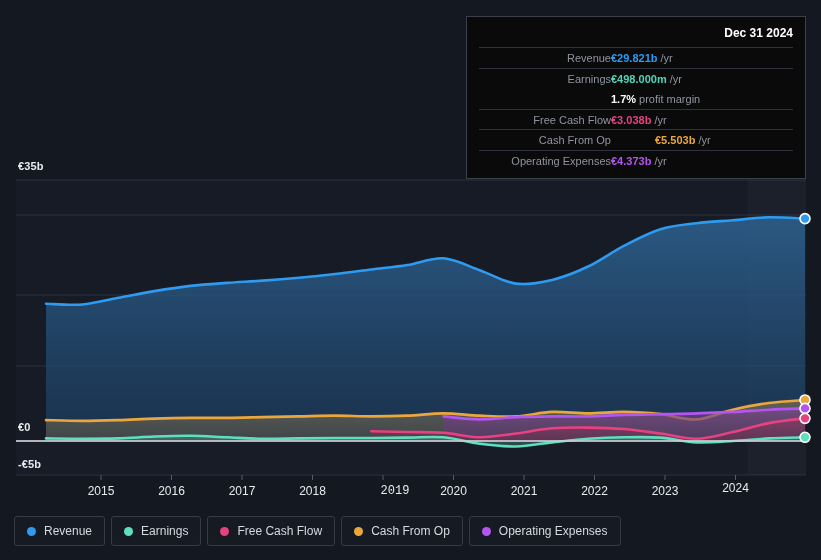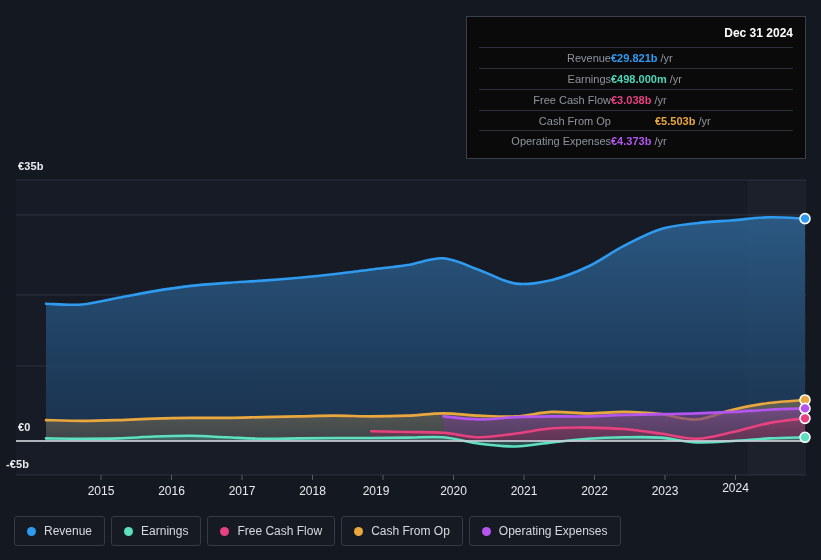--- a/index.html
+++ b/index.html
@@ -162,28 +162,28 @@
         <line x1="383" y1="475" x2="383" y2="480" stroke="#555b68" stroke-width="1"></line>
         <line x1="453.5" y1="475" x2="453.5" y2="480" stroke="#555b68" stroke-width="1"></line>
         <line x1="524" y1="475" x2="524" y2="480" stroke="#555b68" stroke-width="1"></line>
         <line x1="594.5" y1="475" x2="594.5" y2="480" stroke="#555b68" stroke-width="1"></line>
         <line x1="665" y1="475" x2="665" y2="480" stroke="#555b68" stroke-width="1"></line>
         <line x1="735.5" y1="475" x2="735.5" y2="480" stroke="#555b68" stroke-width="1"></line>
       </svg>
     <div id="y-axis">
         <div class="y-label" style="left: 18px; top: 160px;">€35b</div>
         <div class="y-label" style="left: 18px; top: 421px;">€0</div>
-        <div class="y-label" style="left: 6px; top: 458px;">-€5b</div>
+        <div class="y-label" style="left: 18px; top: 458px;">-€5b</div>
       </div>
     <div id="x-axis">
         <div class="x-label" style="left: 101px; top: 484px;">2015</div>
         <div class="x-label" style="left: 171.5px; top: 484px;">2016</div>
         <div class="x-label" style="left: 242px; top: 484px;">2017</div>
         <div class="x-label" style="left: 312.5px; top: 484px;">2018</div>
-        <div class="x-label" style="left: 376px; top: 484px;">2019</div>
+        <div class="x-label" style="left: 395px; top: 484px; font-family: Liberation Mono, monospace;">2019</div>
         <div class="x-label" style="left: 453.5px; top: 484px; text-align: center;">2020</div>
         <div class="x-label" style="left: 524px; top: 484px;">2021</div>
         <div class="x-label" style="left: 594.5px; top: 484px;">2022</div>
         <div class="x-label" style="left: 665px; top: 484px;">2023</div>
         <div class="x-label" style="left: 735.5px; top: 481px;">2024</div>
       </div>
   </div>
 
   <div id="tooltip">
     <div class="tt-title">Dec 31 2024</div>
@@ -191,20 +191,25 @@
         <div class="tt-row">
           <span class="tt-key">Revenue</span>
           <span class="tt-val" style="color: rgb(46, 155, 240);">€29.821b</span>
           <span class="tt-unit">/yr</span>
         </div>
         <div class="tt-row">
           <span class="tt-key">Earnings</span>
           <span class="tt-val" style="color: rgb(79, 214, 184);">€498.000m</span>
           <span class="tt-unit">/yr</span>
         </div>
+        <div class="tt-row no-rule">
+          <span class="tt-key"></span>
+          <span class="tt-val" style="color: rgb(255, 255, 255);">1.7%</span>
+          <span class="tt-unit">profit margin</span>
+        </div>
         <div class="tt-row">
           <span class="tt-key">Free Cash Flow</span>
           <span class="tt-val" style="color: rgb(232, 65, 127);">€3.038b</span>
           <span class="tt-unit">/yr</span>
         </div>
         <div class="tt-row">
           <span class="tt-key">Cash From Op</span>
           <span class="tt-val" style="color: rgb(233, 167, 62); margin-left: 44px;">€5.503b</span>
           <span class="tt-unit">/yr</span>
         </div>

